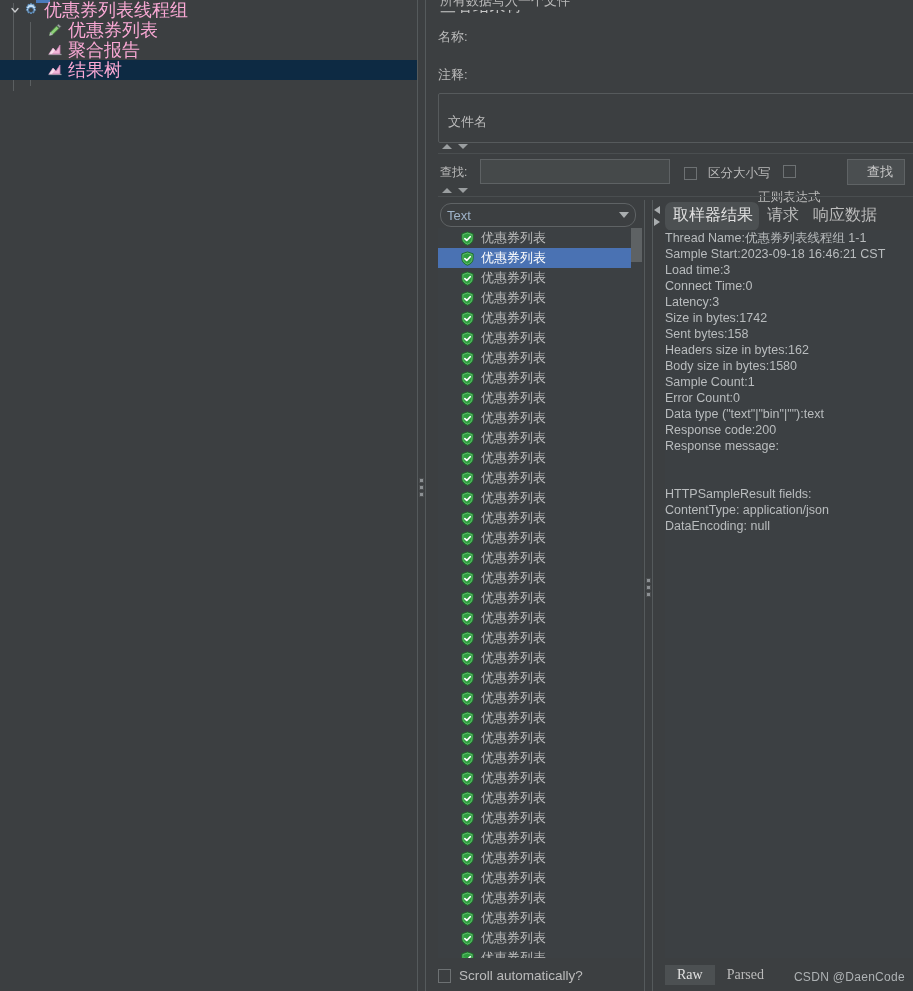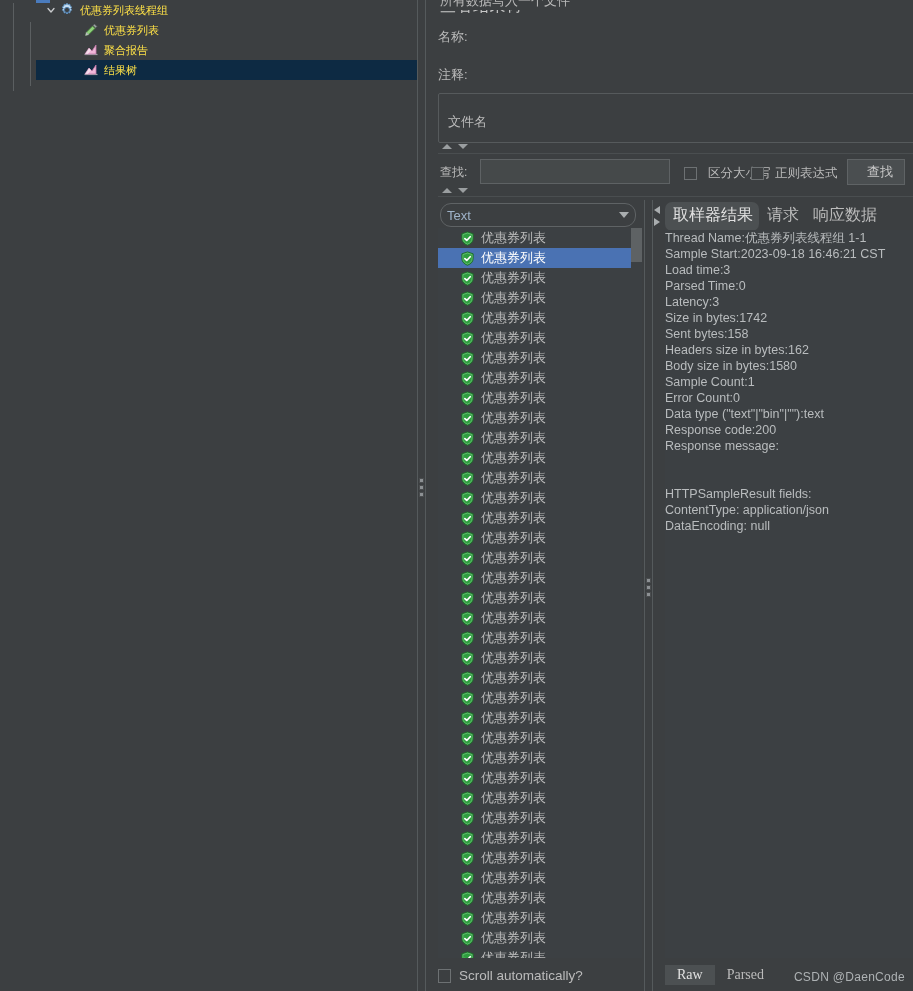--- a/index.html
+++ b/index.html
@@ -12,21 +12,21 @@
   }
   #app { position: relative; width: 913px; height: 991px; background: #3c3f41; }
 
   
   #tree-panel {
     position: absolute; left: 0; top: 0; width: 417px; height: 991px;
     background: #3c3f41; overflow: hidden;
   }
   .tree-row {
     position: relative; height: 20px; display: flex; align-items: center;
-    font-size: 11px; color: #fde047; white-space: nowrap; margin-left: 36px;
+    font-size: 18px; color: #f9a8d4; white-space: nowrap;
   }
   .tree-row.selected { background: #0d2a43; }
   .tree-row .indent { display: inline-block; }
   .twisty {
     width: 14px; height: 20px; display: inline-flex;
     align-items: center; justify-content: center; flex: 0 0 14px;
   }
   .twisty svg { display:block; }
   .node-icon {
     width: 18px; height: 18px; display: inline-flex;
@@ -289,21 +289,21 @@
 
     <div class="form-row" style="left:14px; top:164px;">
       <span class="form-label" style="font-size:12px;">查找:</span>
     </div>
     <input class="textfield" style="position: absolute; left: 54px; top: 159px; width: 190px; height: 25px;" value="">
 
     <div class="check-wrap" style="position:absolute; left:258px; top:165px;">
       <span class="jcheck"></span>
       <span>区分大小写</span>
     </div>
-    <div class="check-wrap" style="position:absolute; left:325px; top:165px;">
+    <div class="check-wrap" style="position:absolute; left:332px; top:165px;flex-direction:column;">
       <span class="jcheck"></span>
       <span>正则表达式</span>
     </div>
     <button class="jbutton" style="position:absolute; left:421px; top:159px;padding-left:19px;">查找</button>
 
     <div class="hrule" style="left:12px; top:196px; right:0;"></div>
     <div class="onetouch" style="left:16px; top:188px;">
       <span class="tri tri-up"></span>
       <span class="tri tri-down"></span>
     </div>
@@ -711,21 +711,21 @@
       </div>
       <div id="tabs">
           <div class="tab active">取样器结果</div>
           <div class="tab">请求</div>
           <div class="tab">响应数据</div>
         </div>
       <div id="detail-body">
           <div class="detail-line">Thread Name:优惠券列表线程组 1-1</div>
           <div class="detail-line">Sample Start:2023-09-18 16:46:21 CST</div>
           <div class="detail-line">Load time:3</div>
-          <div class="detail-line">Parsed Time:0</div>
+          <div class="detail-line">Connect Time:0</div>
           <div class="detail-line">Latency:3</div>
           <div class="detail-line">Size in bytes:1742</div>
           <div class="detail-line">Sent bytes:158</div>
           <div class="detail-line">Headers size in bytes:162</div>
           <div class="detail-line">Body size in bytes:1580</div>
           <div class="detail-line">Sample Count:1</div>
           <div class="detail-line">Error Count:0</div>
           <div class="detail-line">Data type ("text"|"bin"|""):text</div>
           <div class="detail-line">Response code:200</div>
           <div class="detail-line">Response message:</div>

